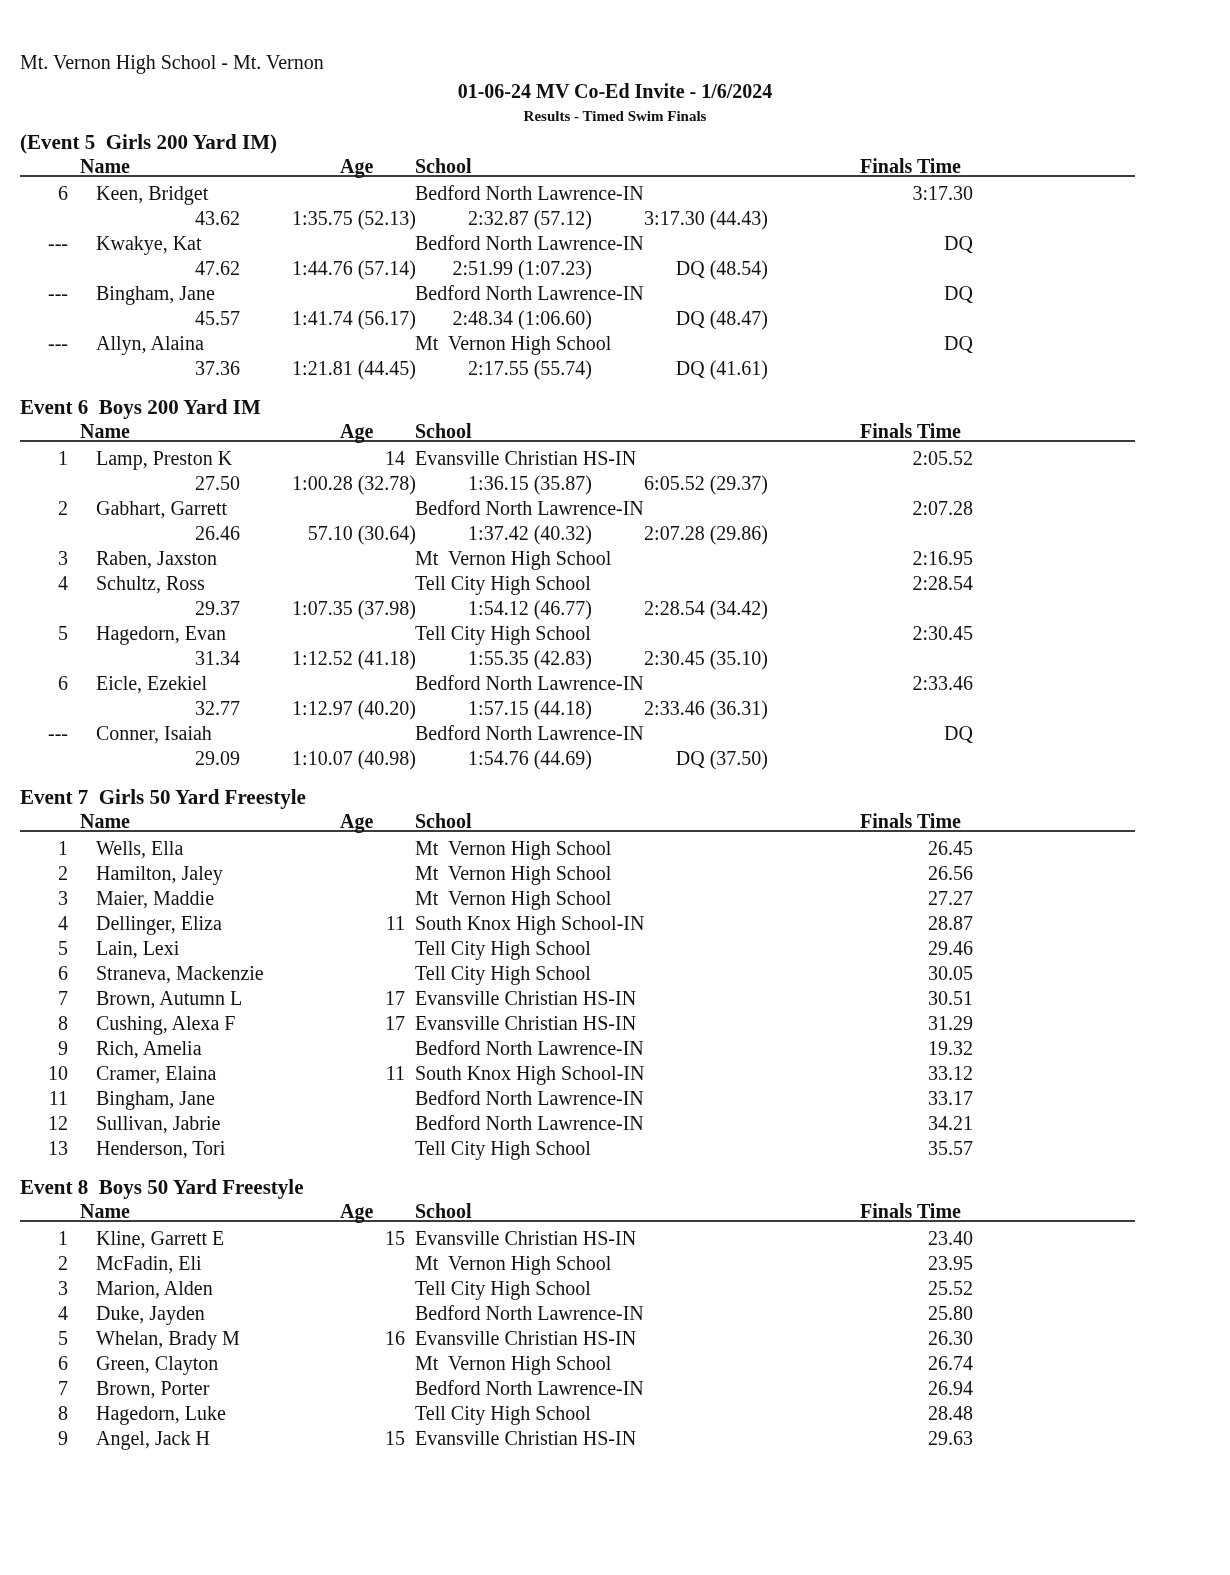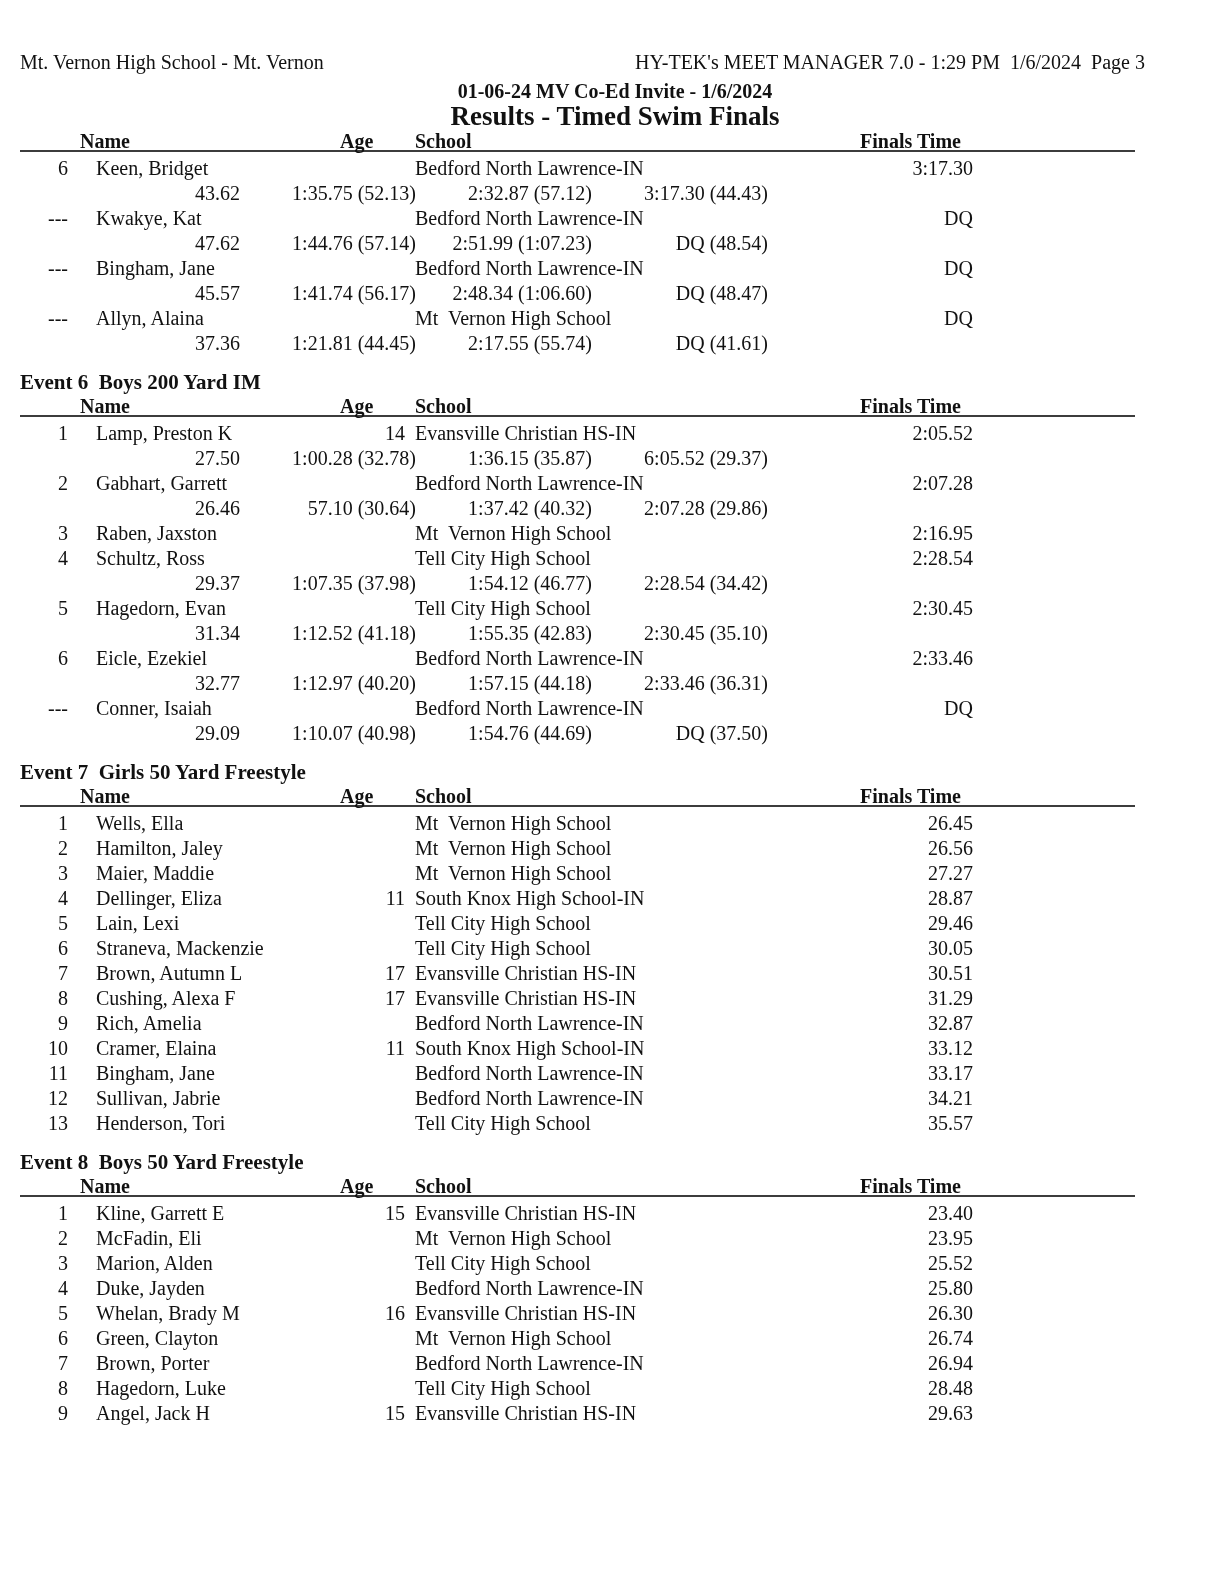--- a/index.html
+++ b/index.html
@@ -15,21 +15,21 @@
   
   .topbar { position:absolute; left:20px; top:50px; width:1190px; height:25px; line-height:25px; }
   .topbar .hleft  { position:absolute; left:0; white-space:pre; }
   .topbar .hright { position:absolute; right:65px; white-space:pre; }
 
   .meet-title, .meet-subtitle {
     position:absolute; left:0; width:1230px; text-align:center;
     font-weight:bold; white-space:pre;
   }
   .meet-title    { top:78px;  font-size:20px; line-height:26px; }
-  .meet-subtitle { top:104px; font-size:27px; line-height:25px; }
+  .meet-subtitle { top:104px; font-size:15px; line-height:25px; }
 
   
   #events { position:absolute; left:20px; top:130px; width:1115px; }
 
   .event { margin-top:0; }
   .event + .event { margin-top:14px; }
 
   .event-title {
     font-weight:bold; font-size:21px; line-height:25px; height:25px; white-space:pre;
   }
@@ -60,27 +60,27 @@
   .s2 { left:230px; width:166px; }
   .s3 { left:406px; width:166px; }
   .s4 { left:582px; width:166px; }
 </style>
 </head>
 <body>
 
 <div class="page">
   <div class="topbar">
     <span class="hleft">Mt. Vernon High School - Mt. Vernon</span>
-    <span class="hright">HY-TEK's MEET MANAGER 7.0 - 1:29 PM  1/6/2024  Page 3</span>
   </div>
   <div class="meet-title">01-06-24 MV Co-Ed Invite - 1/6/2024</div>
   <div class="meet-subtitle">Results - Timed Swim Finals</div>
 
   <div id="events">
       <section class="event">
+    <h2 class="event-title">(Event 5  Girls 200 Yard IM)</h2>
     <div class="cols">
       <span class="c-name">Name</span>
       <span class="c-age">Age</span>
       <span class="c-school">School</span>
       <span class="c-finals">Finals Time</span>
     </div>
     <div class="rows">
   <div class="result-row">
     <span class="place">6</span>
     <span class="name">Keen, Bridget</span>
@@ -311,21 +311,21 @@
     <span class="age">17</span>
     <span class="school">Evansville Christian HS-IN</span>
     <span class="finals">31.29</span>
   </div>
 
   <div class="result-row">
     <span class="place">9</span>
     <span class="name">Rich, Amelia</span>
     <span class="age"></span>
     <span class="school">Bedford North Lawrence-IN</span>
-    <span class="finals">32.87</span>
+    <span class="finals">19.32</span>
   </div>
 
   <div class="result-row">
     <span class="place">10</span>
     <span class="name">Cramer, Elaina</span>
     <span class="age">11</span>
     <span class="school">South Knox High School-IN</span>
     <span class="finals">33.12</span>
   </div>
 

